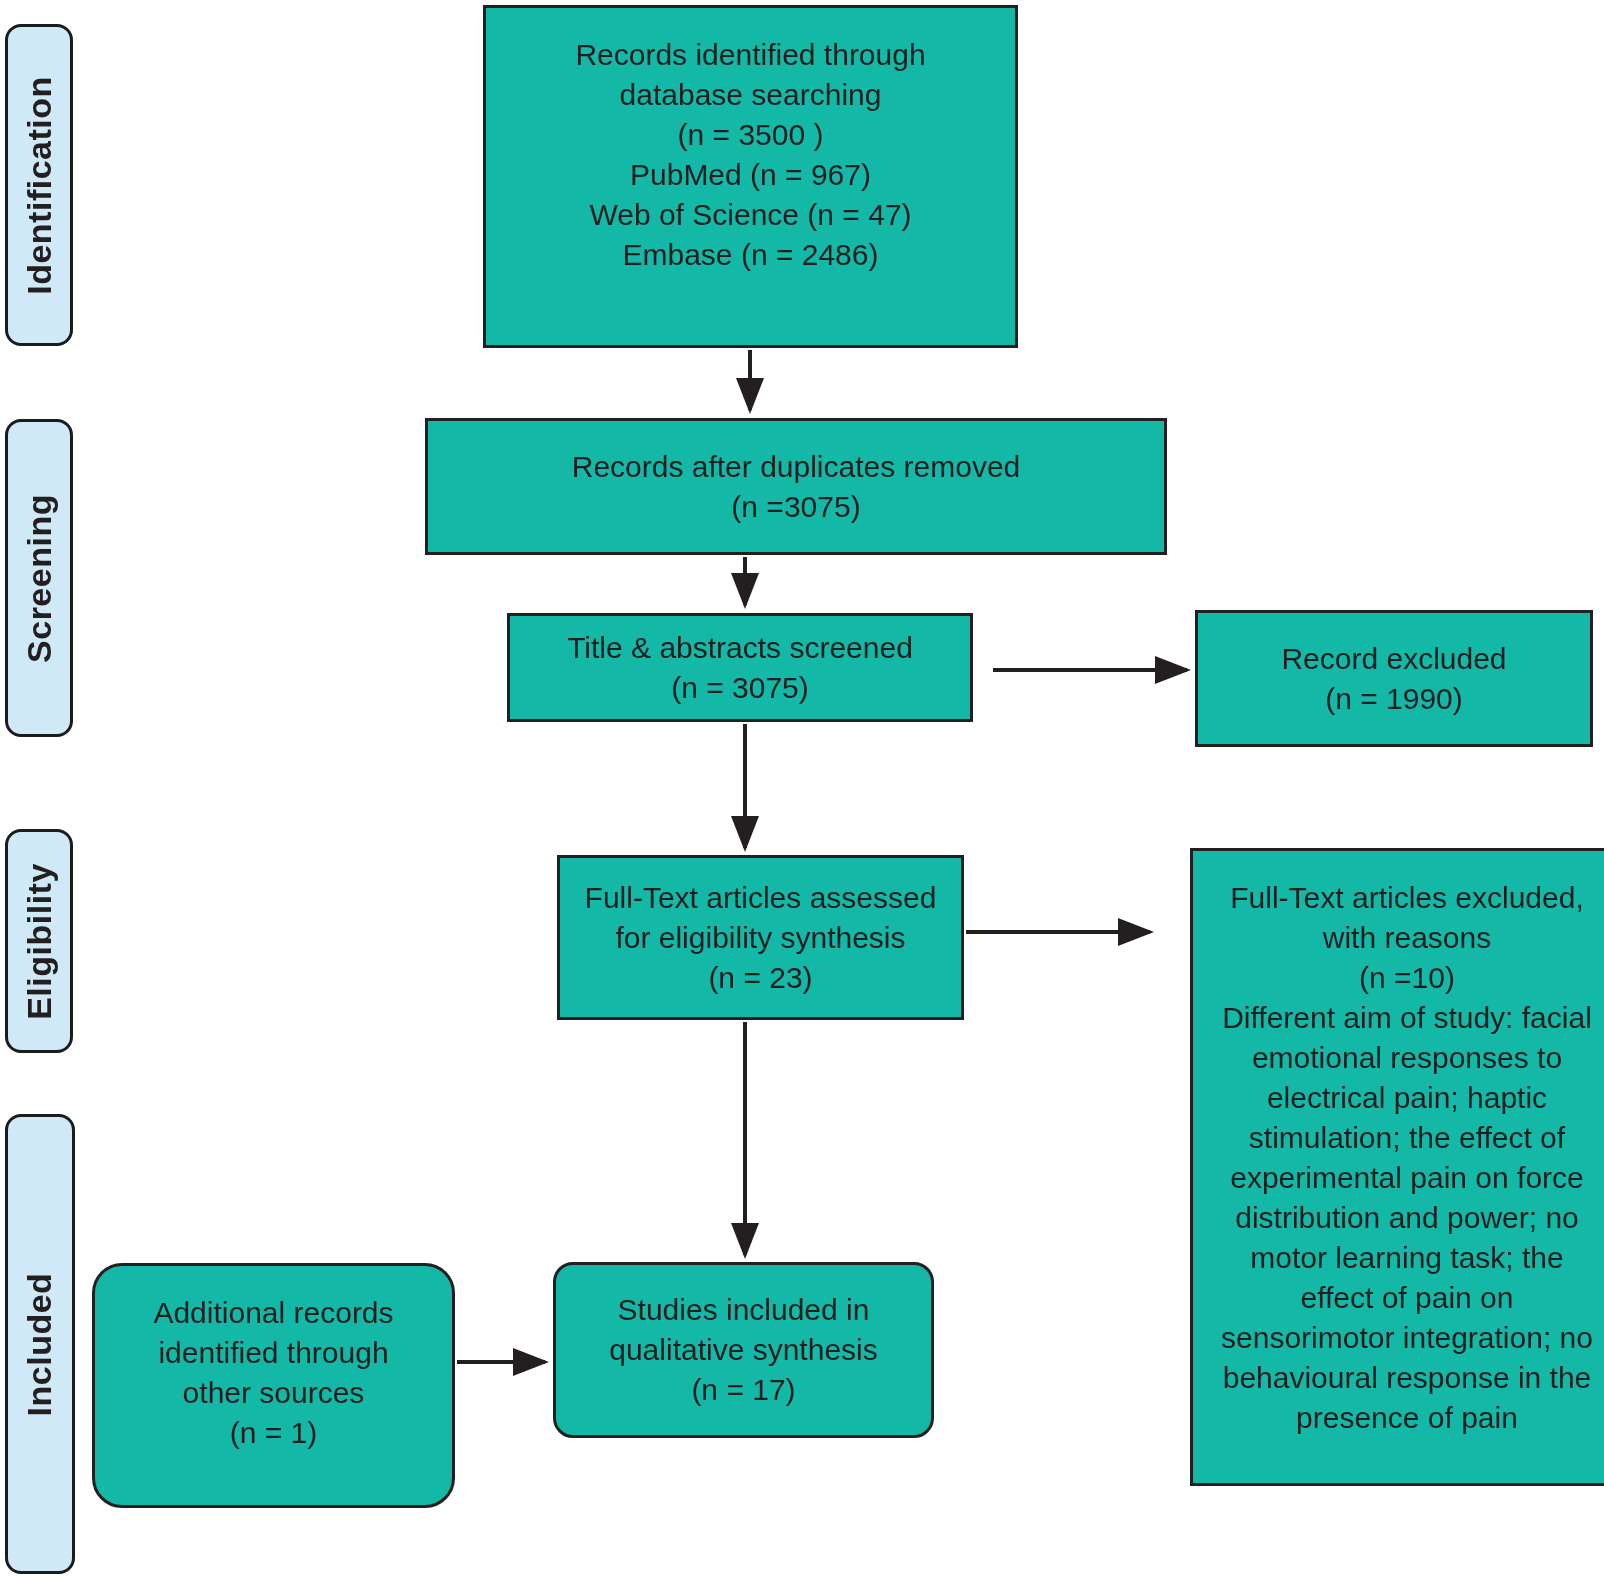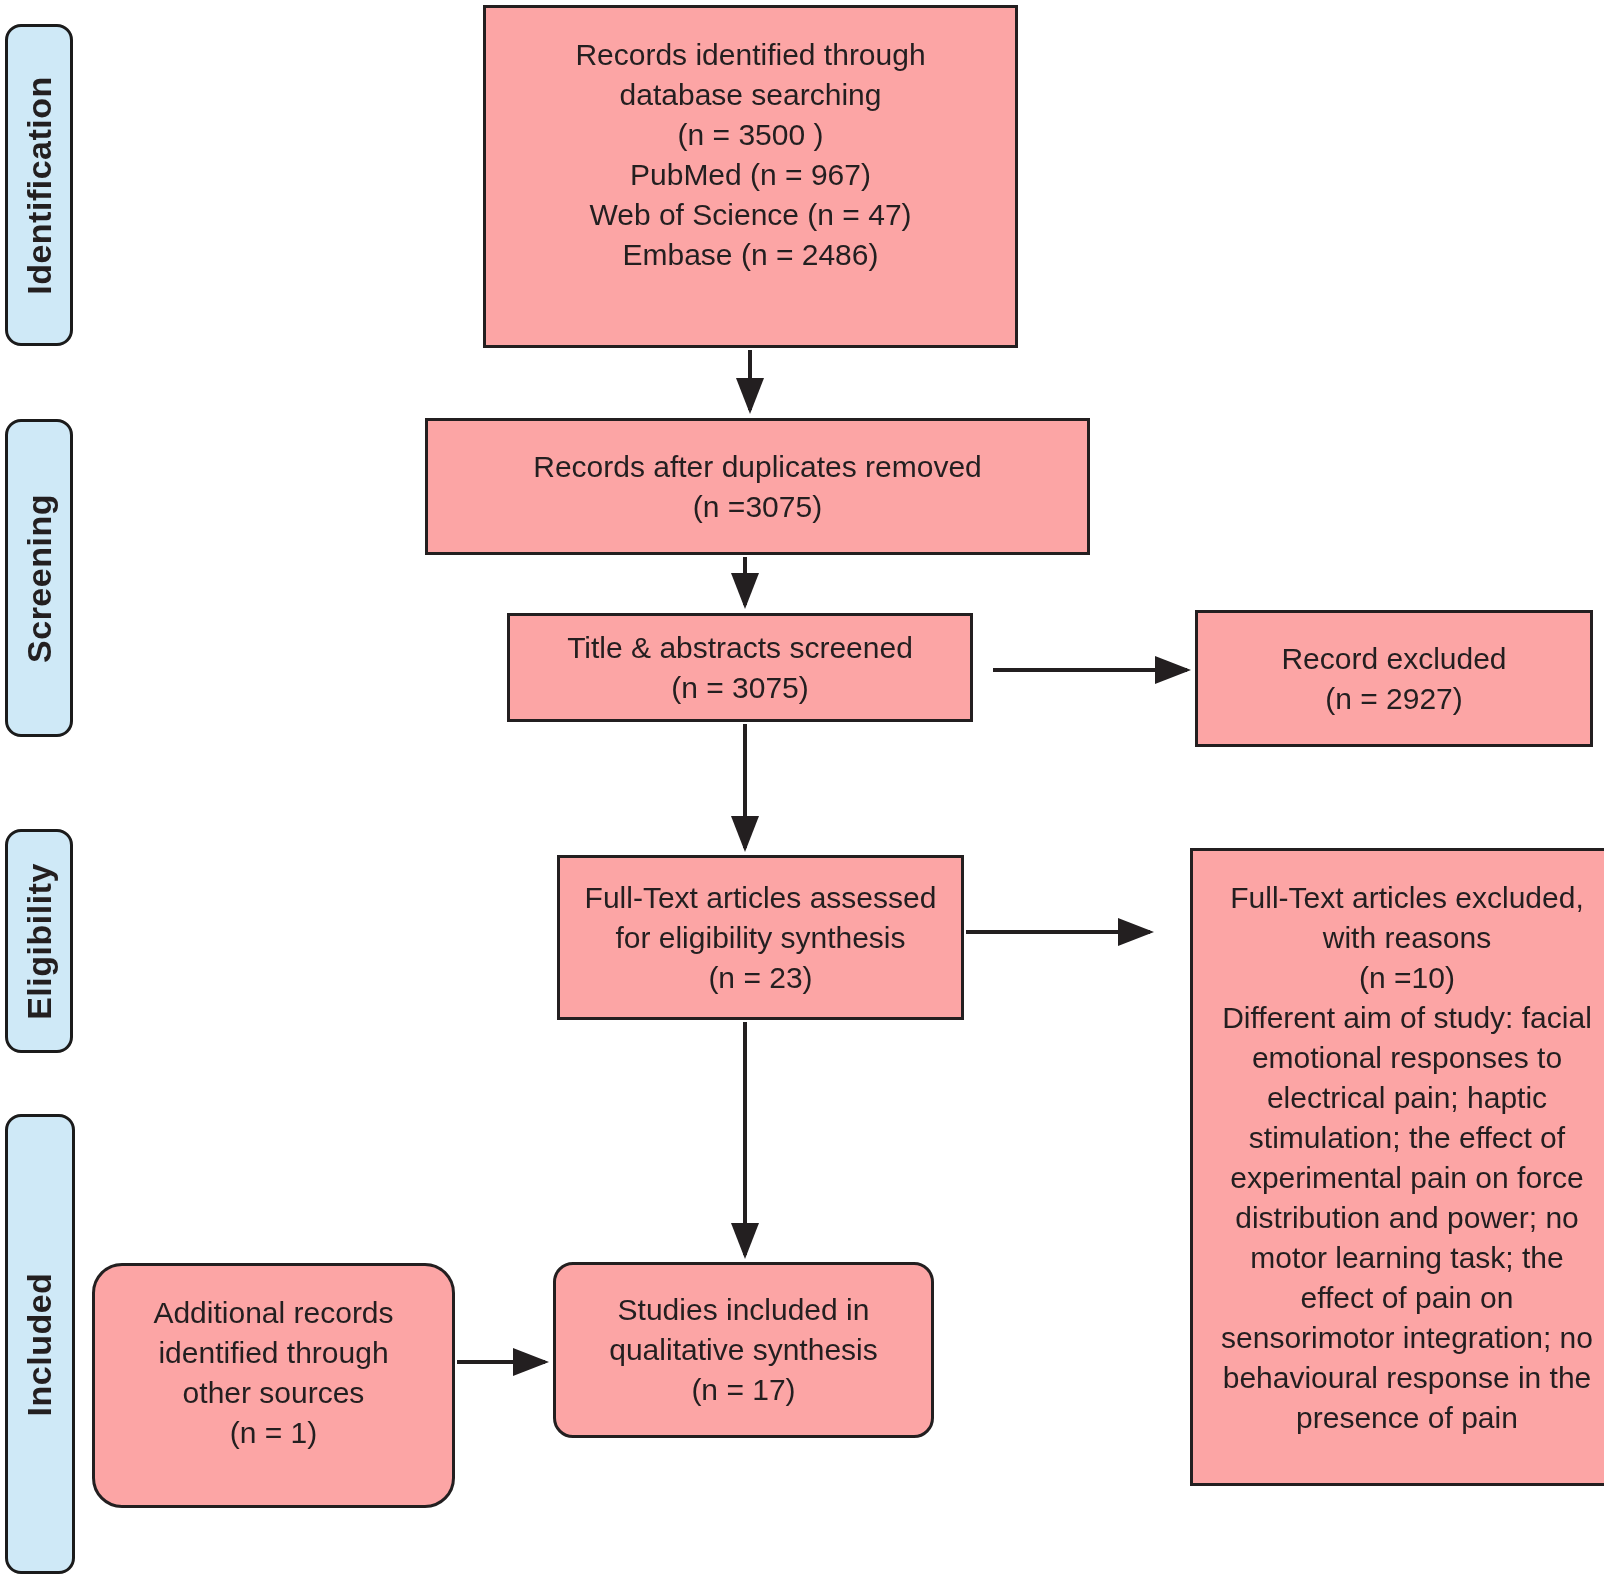--- a/index.html
+++ b/index.html
@@ -37,21 +37,21 @@
     transform: rotate(-90deg);
     white-space: nowrap;
     font-size: 34px;
     font-weight: 700;
     letter-spacing: 0.5px;
     color: #231f20;
   }
   .node {
     position: absolute;
     box-sizing: border-box;
-    background: #fca5a5;
+    background: #14b8a6;
     border: 3px solid #231f20;
     display: flex;
     justify-content: center;
     align-items: center;
     text-align: center;
   }
   .node.top-align {
     align-items: flex-start;
   }
   .node .txt {
@@ -100,33 +100,33 @@
 
   <div class="node top-align" style="left:483px; top:5px; width:535px; height:343px;">
     <div class="txt">Records identified through
 database searching
 (n = 3500 )
 PubMed (n = 967)
 Web of Science (n = 47)
 Embase (n = 2486)</div>
   </div>
 
-  <div class="node" style="left:425px; top:418px; width:665px; height:137px;">
+  <div class="node" style="left:425px; top:418px; width:742px; height:137px;">
     <div class="txt">Records after duplicates removed
 (n =3075)</div>
   </div>
 
   <div class="node" style="left:507px; top:613px; width:466px; height:109px;">
     <div class="txt">Title &amp; abstracts screened
 (n = 3075)</div>
   </div>
 
   <div class="node" style="left:1195px; top:610px; width:398px; height:137px;">
     <div class="txt">Record excluded
-(n = 2927)</div>
+(n = 1990)</div>
   </div>
 
   <div class="node" style="left:557px; top:855px; width:407px; height:165px;">
     <div class="txt">Full-Text articles assessed
 for eligibility synthesis
 (n = 23)</div>
   </div>
 
   <div class="node top-align" style="left:1190px; top:848px; width:434px; height:638px;">
     <div class="txt">Full-Text articles excluded,

